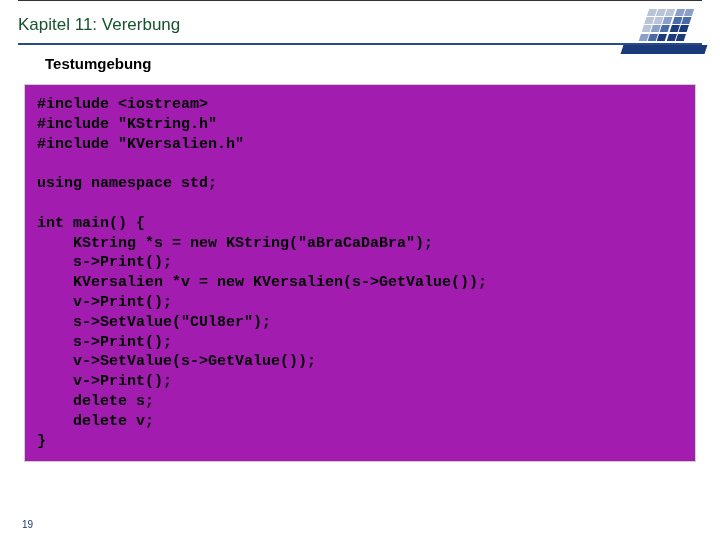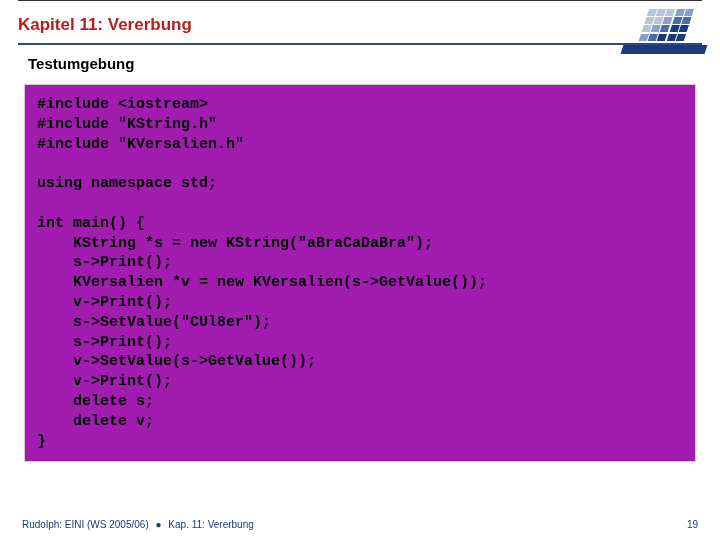--- a/index.html
+++ b/index.html
@@ -11,22 +11,22 @@
     position: relative;
     overflow: hidden;
   }
   .header {
     position: relative;
     padding: 8px 18px 4px 18px;
   }
   .rule1 { border-top: 1px solid #333; margin: 0 18px 2px 18px; }
   .chapter {
     font-size: 17px;
-    font-weight: bold;
-    color: #b91c1c;
+    font-weight: normal;
+    color: #14532d;
     padding: 4px 0 2px 0;
   }
   .rule2 { border-top: 2px solid #2b4a8a; margin: 2px 18px 0 18px; }
   .logo {
     position: absolute;
     top: 6px;
     right: 18px;
     width: 58px;
     height: 42px;
   }
@@ -44,20 +44,21 @@
   .logo-bar {
     position: absolute;
     left: -22px; right: -4px; bottom: -3px;
     height: 9px; background: #1b3a7a;
     transform: skewX(-18deg);
   }
   .subtitle {
     font-size: 15px;
     font-weight: bold;
     padding: 10px 28px 8px 28px;
+    margin-left: 17px;
   }
   .codebox {
     margin: 4px 24px 0 24px;
     background: #a21caf;
     border: 1px solid #cfcfcf;
     padding: 10px 12px 10px 12px;
     font-family: "Courier New", Courier, monospace;
     font-size: 15px;
     font-weight: bold;
     line-height: 1.32;
@@ -124,19 +125,14 @@
     v-&gt;Print();
     s-&gt;SetValue("CUl8er");
     s-&gt;Print();
     v-&gt;SetValue(s-&gt;GetValue());
     v-&gt;Print();
     delete s;
     delete v;
 }</div>
 
 <div class="footer">
-  <span>
-    <span>Rudolph: EINI (WS 2005/06)</span>
-    <span class="bullet">●</span>
-    <span>Kap. 11: Vererbung</span>
-  </span>
   <span>19</span>
 </div>
 
 </body></html>

